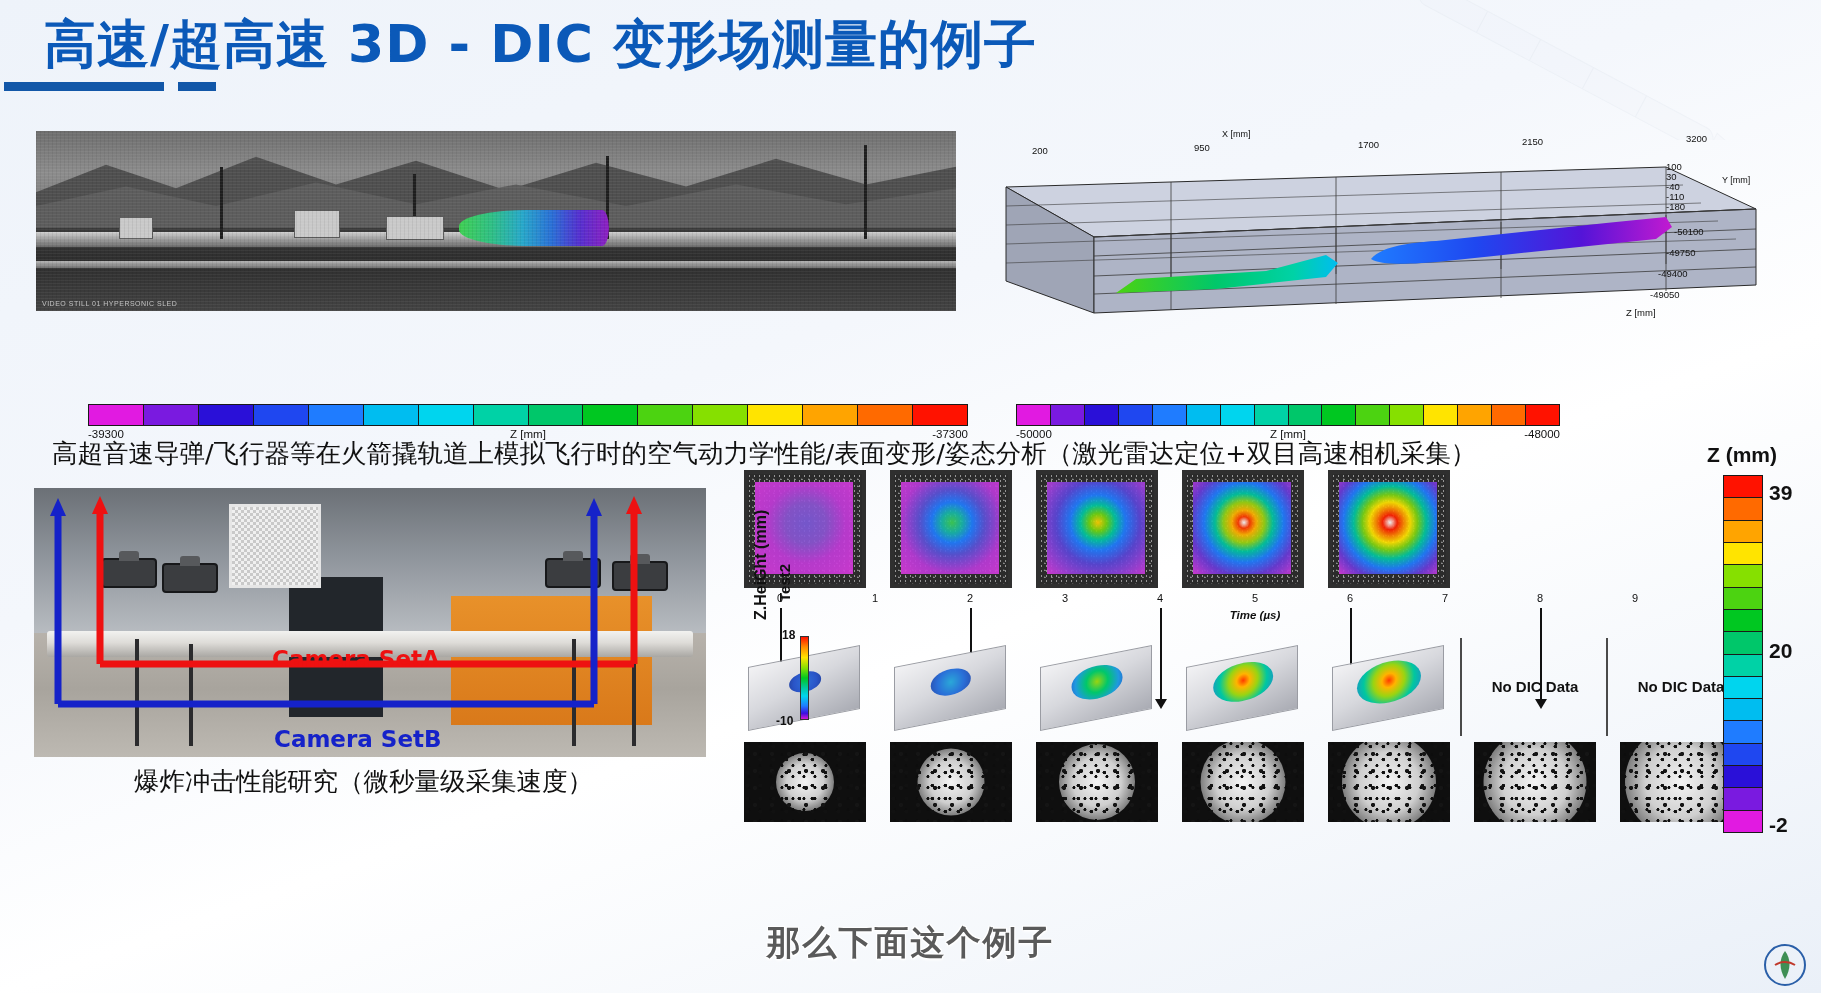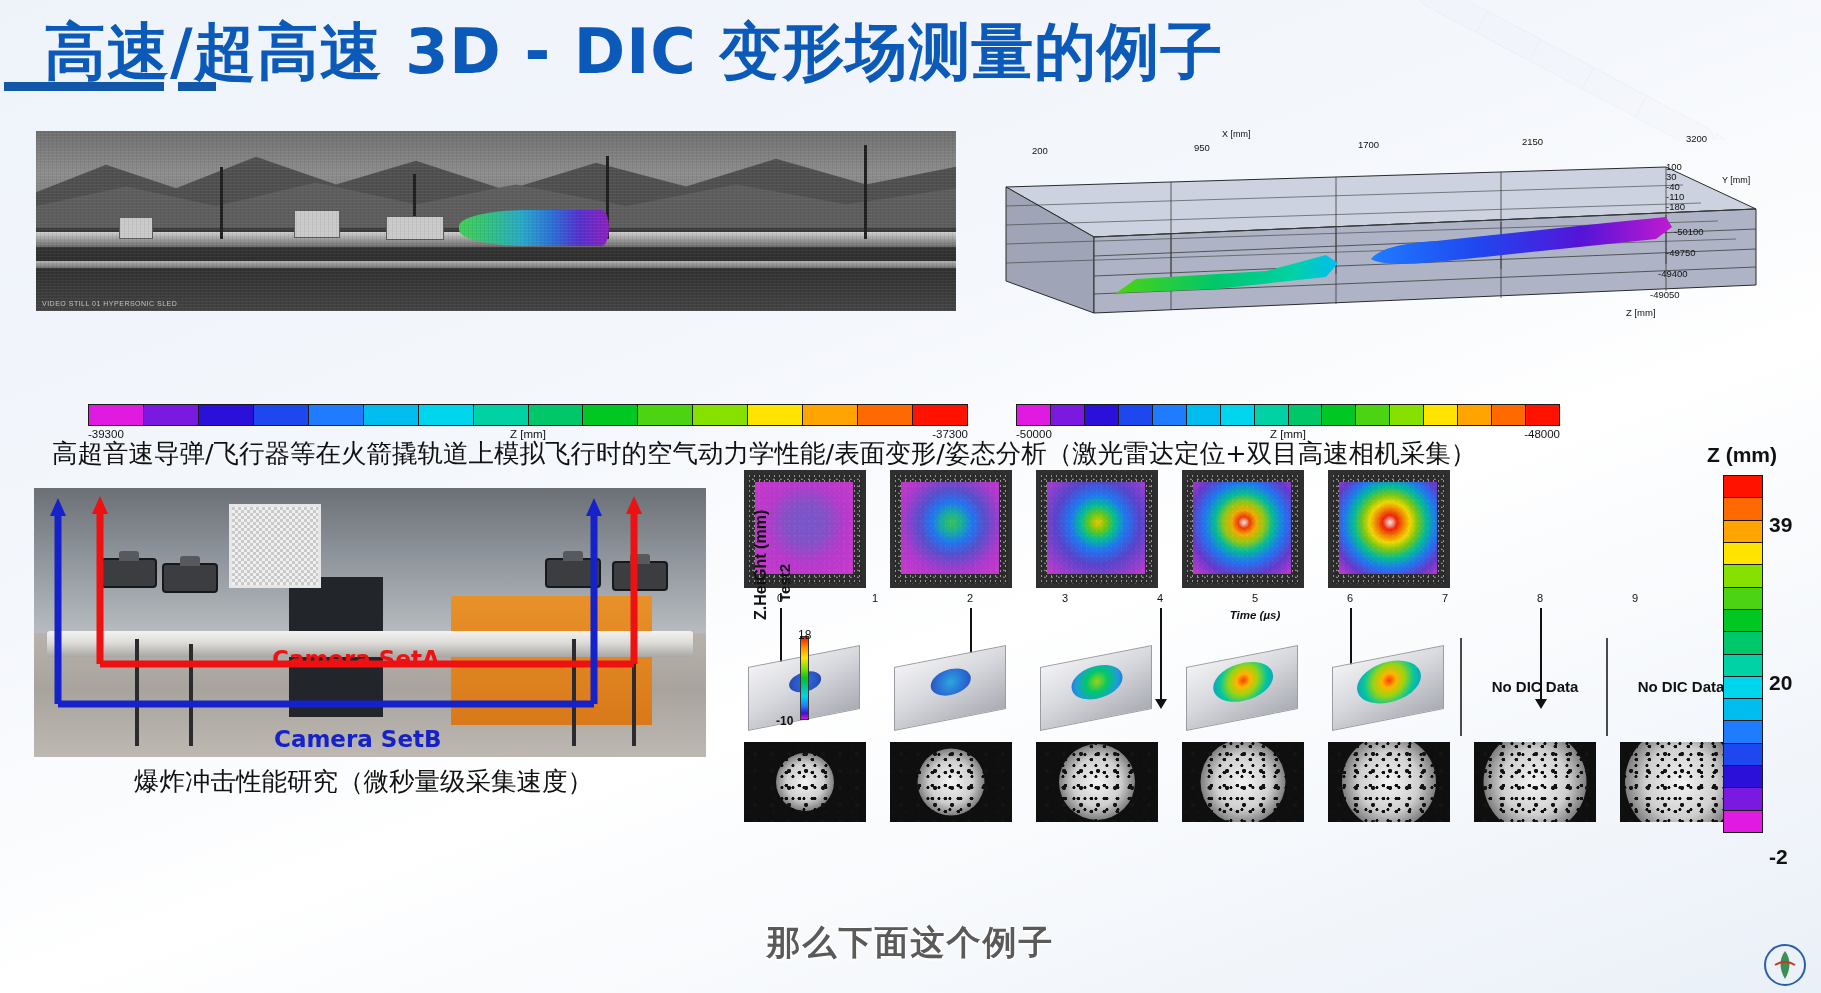--- a/index.html
+++ b/index.html
@@ -17,21 +17,21 @@
   
   .deco-rocket {
     position: absolute; top: -10px; right: -20px;
     width: 560px; height: 150px;
     opacity: .30; pointer-events: none;
   }
 
   
   .title-wrap { position: absolute; left: 44px; top: 10px; }
   .slide-title {
-    font-size: 62px; font-weight: bold; color: #0b59b8;
+    font-size: 52px; font-weight: bold; color: #0b59b8;
     letter-spacing: 1px; white-space: nowrap;
     font-family: "DejaVu Sans", "Liberation Sans", sans-serif;
   }
   .title-underline { position: absolute; left: 4px; top: 82px; display: flex; gap: 14px; }
   .title-underline i { display: block; height: 9px; background: #1257a8; }
   .ul-long { width: 160px; }
   .ul-short { width: 38px; }
 
   
   .photo-field {
@@ -197,21 +197,21 @@
     position: absolute; left: 776px; top: 602px;
     transform: rotate(-90deg); transform-origin: left top;
     font-size: 15px; font-weight: bold; color: #111; white-space: nowrap;
   }
   .mini-cbar {
     position: absolute; left: 800px; top: 636px; width: 9px; height: 84px;
     border: 1px solid #333;
     background: linear-gradient(180deg,#ff1200 0%,#ff8a00 12%,#ffe400 25%,#86e000 38%,
       #00c721 50%,#00c7a0 62%,#00d5ee 72%,#1f7cff 84%,#3a10e0 93%,#d41ad4 100%);
   }
-  .mini-max { position: absolute; left: 782px; top: 628px; font-size: 12px; font-weight: normal; color:#111;padding-left:16px; }
+  .mini-max { position: absolute; left: 782px; top: 628px; font-size: 12px; font-weight: bold; color:#111; }
   .mini-min { position: absolute; left: 776px; top: 714px; font-size: 12px; font-weight: bold; color:#111; }
 
   .surf-row { position: absolute; left: 0; top: 168px; display: flex; gap: 24px; }
   .surf-cell {
     width: 122px; height: 96px; position: relative;
   }
   .surf-plate {
     position: absolute; left: 4px; top: 18px; width: 112px; height: 64px;
     background: linear-gradient(160deg,#f2f2f4 0%,#d7d8dd 45%,#a9abb3 100%);
     transform: skewY(-11deg);
@@ -246,21 +246,21 @@
 
   
   .zbar-wrap { position: absolute; left: 1707px; top: 443px; width: 110px; }
   .zbar-title { font-size: 21px; font-weight: bold; color: #111; text-align: left; }
   .zbar {
     position: absolute; left: 16px; top: 32px; width: 40px; height: 358px;
     display: flex; flex-direction: column; border: 1px solid #1a1a1a;
   }
   .zbar span { flex: 1 1 0; display: block; border-bottom: 1px solid #1a1a1a; }
   .zbar span:last-child { border-bottom: none; }
-  .zbar-tick { position: absolute; left: 62px; font-size: 21px; font-weight: bold; color: #111; margin-top: 32px; }
+  .zbar-tick { position: absolute; left: 62px; font-size: 21px; font-weight: bold; color: #111; }
 
   
   .subtitle-overlay {
     position: absolute; left: 50%; top: 920px; transform: translateX(-50%);
     font-size: 34px; font-weight: bold; color: #5a5a5a;
     text-shadow: -1px -1px 0 #fff, 1px -1px 0 #fff, -1px 1px 0 #fff, 1px 1px 0 #fff,
                  0 2px 3px rgba(255,255,255,.9);
     white-space: nowrap; letter-spacing: 2px;
     font-family: "DejaVu Sans", "Liberation Sans", sans-serif;
   }

